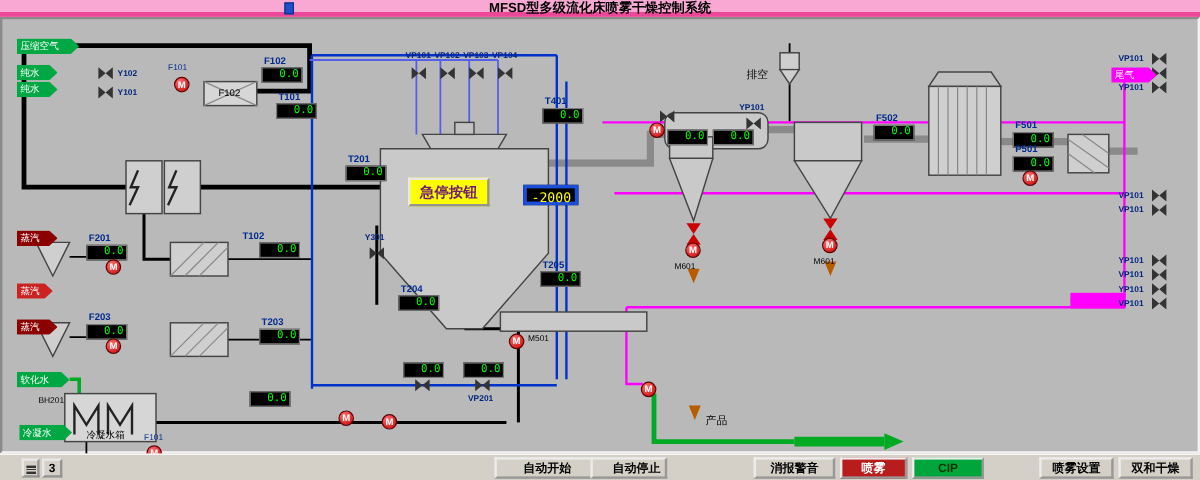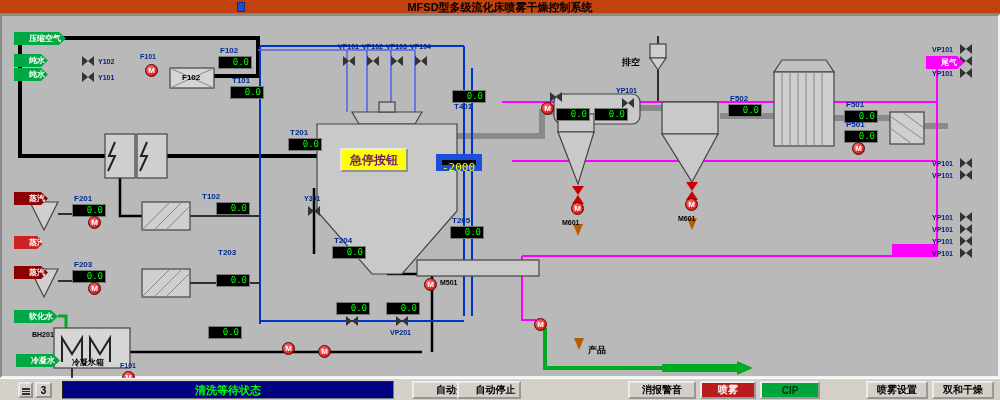--- a/index.html
+++ b/index.html
@@ -1,41 +1,41 @@
 <!DOCTYPE html>
 <html><head>
 <meta charset="utf-8">
 <style>
   *{margin:0;padding:0;box-sizing:border-box}
   html,body{background:#888}
   .screen{position:relative;width:1000px;height:400px;background:#d4d0c8;font-family:"Liberation Sans",sans-serif;overflow:hidden}
   
-  .titlebar{position:absolute;top:0;left:0;width:1000px;height:14px;background:#c2410c;border-bottom:1px solid #ec4899;z-index:20}
+  .titlebar{position:absolute;top:0;left:0;width:1000px;height:14px;background:#f9a8d4;border-bottom:4px solid #ec4899;z-index:20}
   .titlebar .title{position:absolute;left:0;width:100%;text-align:center;font-size:11px;font-weight:bold;line-height:14px;color:#000}
   .titlebar .manufacturer{position:absolute;right:6px;font-size:9px;line-height:14px;color:#000}
   .app-icon{position:absolute;left:237px;top:2px;width:8px;height:10px;background:#1e50c8;border:1px solid #0a2d88}
   
   .main{position:absolute;top:14px;left:0;width:1000px;height:364px;background:#b9b9b9;border:2px solid;border-color:#8a8a8a #f2f2f2 #f2f2f2 #8a8a8a}
   svg.pipes{position:absolute;top:0;left:0;z-index:1;pointer-events:none}
   #overlay{position:absolute;top:0;left:0;width:1000px;height:400px;z-index:10}
   #overlay > div{position:absolute}
   .tag{font-size:8px;font-weight:bold;color:#002a8f;white-space:nowrap;line-height:9px}
   .lcd{width:34px;height:13px;background:#000;border:1px solid #7a7a7a;color:#00ff00;font-family:"DejaVu Sans Mono",monospace;font-size:9px;line-height:11px;text-align:right;padding-right:2px}
   .vlabel{font-size:7px;font-weight:bold;color:#00247d;white-space:nowrap;line-height:8px}
   .valve{width:13px;height:10px;display:flex;align-items:center}
   .valve i{display:block;width:0;height:0;border-top:5px solid transparent;border-bottom:5px solid transparent}
   .valve .tl{border-left:6px solid #333}
   .valve .tr{border-right:6px solid #333}
   .pump{width:13px;height:13px;border-radius:50%;background:radial-gradient(circle at 35% 30%,#ff7070,#c80000);border:1px solid #5e0000;color:#fff;font-size:8px;font-weight:bold;text-align:center;line-height:12px}
-  .flag{height:13px;color:#fff;font-size:8px;font-weight:bold;line-height:13px;padding-left:15px;clip-path:polygon(0 0,calc(100% - 7px) 0,100% 50%,calc(100% - 7px) 100%,0 100%);white-space:nowrap}
-  .stext{font-size:8px;font-weight:bold;color:#000;white-space:nowrap;line-height:9px}
+  .flag{height:13px;color:#fff;font-size:8px;font-weight:normal;line-height:13px;padding-left:3px;clip-path:polygon(0 0,calc(100% - 7px) 0,100% 50%,calc(100% - 7px) 100%,0 100%);white-space:nowrap}
+  .stext{font-size:8px;font-weight:normal;color:#000;white-space:nowrap;line-height:9px}
   .watermark{position:absolute;left:62px;top:78px;z-index:50;font-size:30px;font-weight:bold;color:#ff0000;letter-spacing:1px;white-space:nowrap;pointer-events:none;
     text-shadow:-1px -1px 0 #fff,1px -1px 0 #fff,-1px 1px 0 #fff,1px 1px 0 #fff,2px 3px 2px #5c0000}
   .estop{position:absolute;left:338px;top:132px;width:68px;height:24px;z-index:6;background:#ffff00;border:2px outset #e8e8e8;font-family:inherit;font-size:12px;font-weight:bold;color:#701a75;cursor:pointer}
-  .bigdisp{position:absolute;left:434px;top:138px;width:46px;height:17px;z-index:6;background:#000;border:6px solid #1d4ed8;color:#ffff00;font-family:"DejaVu Sans Mono",monospace;font-size:11px;line-height:15px;text-align:right;padding-right:3px}
+  .bigdisp{position:absolute;left:434px;top:138px;width:46px;height:17px;z-index:6;background:#000;border:3px solid #1d4ed8;color:#ffff00;font-family:"DejaVu Sans Mono",monospace;font-size:11px;line-height:15px;text-align:right;padding-right:3px}
   
   .bottombar{position:absolute;left:0;top:378px;width:1000px;height:22px;background:#d4d0c8;border-top:1px solid #fff;z-index:20}
   #buttons{position:absolute;left:0;top:0;width:100%;height:100%}
   .menu-btn{position:absolute;left:18px;top:3px;width:15px;height:16px;border:2px outset #e8e8e8;background:#d4d0c8;cursor:pointer}
   .menu-btn .bars{display:block;margin:2px auto 0;width:8px;height:7px;border-top:2px solid #333;border-bottom:2px solid #333;background:linear-gradient(#d4d0c8 35%,#333 35%,#333 65%,#d4d0c8 65%)}
   .page-btn{position:absolute;left:35px;top:3px;width:17px;height:16px;border:2px outset #e8e8e8;background:#d4d0c8;font-size:10px;font-weight:bold;font-family:inherit;cursor:pointer}
   .status-field{position:absolute;left:62px;top:2px;width:332px;height:18px;background:#000080;border:1px inset #777;color:#00ff00;font-size:11px;font-weight:bold;text-align:center;line-height:17px}
   .bbtn{position:absolute;top:2px;height:18px;border:2px outset #ececec;background:#d4d0c8;font-family:inherit;font-size:10px;font-weight:bold;color:#000;cursor:pointer;white-space:nowrap;overflow:hidden}
   .bbtn.black{background:#b91c1c;color:#fff}
   .bbtn.green{background:#00a53c;color:#003300}
@@ -172,31 +172,31 @@
         <polygon points="572,322 582,322 577,334"></polygon>
       </g>
       <rect x="890" y="228" width="46" height="13" fill="#ff00ff"></rect>
     </svg>
 
     <div id="overlay">
         <div class="tag" style="left: 218px; top: 30px;">F102</div>
         <div class="lcd" style="left: 216px; top: 40px;">0.0</div>
         <div class="tag" style="left: 230px; top: 60px;">T101</div>
         <div class="lcd" style="left: 228px; top: 70px;">0.0</div>
-        <div class="tag" style="left: 452px; top: 64px; margin-top: 22px;">T401</div>
+        <div class="tag" style="left: 452px; top: 64px;">T401</div>
         <div class="lcd" style="left: 450px; top: 74px;">0.0</div>
         <div class="tag" style="left: 288px; top: 112px;">T201</div>
         <div class="lcd" style="left: 286px; top: 122px;">0.0</div>
         <div class="tag" style="left: 200px; top: 176px;">T102</div>
         <div class="lcd" style="left: 214px; top: 186px;">0.0</div>
         <div class="tag" style="left: 72px; top: 178px;">F201</div>
         <div class="lcd" style="left: 70px; top: 188px;">0.0</div>
         <div class="tag" style="left: 72px; top: 244px;">F203</div>
         <div class="lcd" style="left: 70px; top: 254px;">0.0</div>
-        <div class="tag" style="left: 216px; top: 232px;">T203</div>
+        <div class="tag" style="left: 216px; top: 248px;">T203</div>
         <div class="lcd" style="left: 214px; top: 258px;">0.0</div>
         <div class="tag" style="left: 332px; top: 220px;">T204</div>
         <div class="lcd" style="left: 330px; top: 230px;">0.0</div>
         <div class="tag" style="left: 450px; top: 200px;">T205</div>
         <div class="lcd" style="left: 448px; top: 210px;">0.0</div>
         <div class="tag" style="left: 728px; top: 78px;">F502</div>
         <div class="lcd" style="left: 726px; top: 88px;">0.0</div>
         <div class="tag" style="left: 844px; top: 84px;">F501</div>
         <div class="lcd" style="left: 842px; top: 94px;">0.0</div>
         <div class="tag" style="left: 844px; top: 104px;">P501</div>
@@ -345,23 +345,22 @@
     <div class="title">MFSD型多级流化床喷雾干燥控制系统</div>
     <div class="app-icon"></div>
   </div>
 
   <div class="bottombar">
     <div id="buttons">
       <button class="menu-btn">
           <span class="bars"></span>
         </button>
       <button class="page-btn">3</button>
-      <div class="status-field">清洗等待状态</div>
     <button class="bbtn gray" style="left: 412px; width: 88px;">自动开始</button>
-        <button class="bbtn gray" style="left: 457px; width: 64px; padding-left: 13px;">自动停止</button>
+        <button class="bbtn gray" style="left: 492px; width: 64px; padding-left: 13px;">自动停止</button>
         <button class="bbtn gray" style="left: 628px; width: 68px;">消报警音</button>
         <button class="bbtn black" style="left: 700px; width: 56px;">喷雾</button>
         <button class="bbtn green" style="left: 760px; width: 60px;">CIP</button>
         <button class="bbtn gray" style="left: 866px; width: 62px;">喷雾设置</button>
         <button class="bbtn gray" style="left: 932px; width: 62px;">双和干燥</button>
       </div>
   </div>
 
 </div>
 

